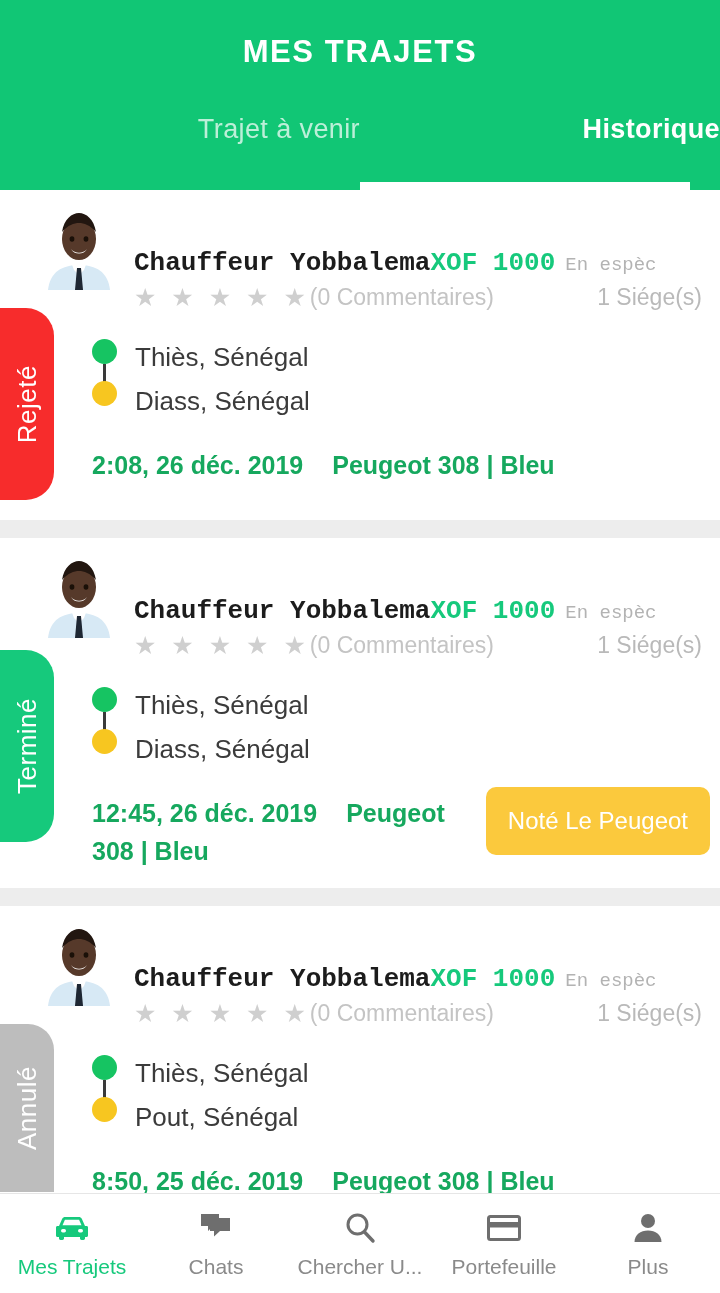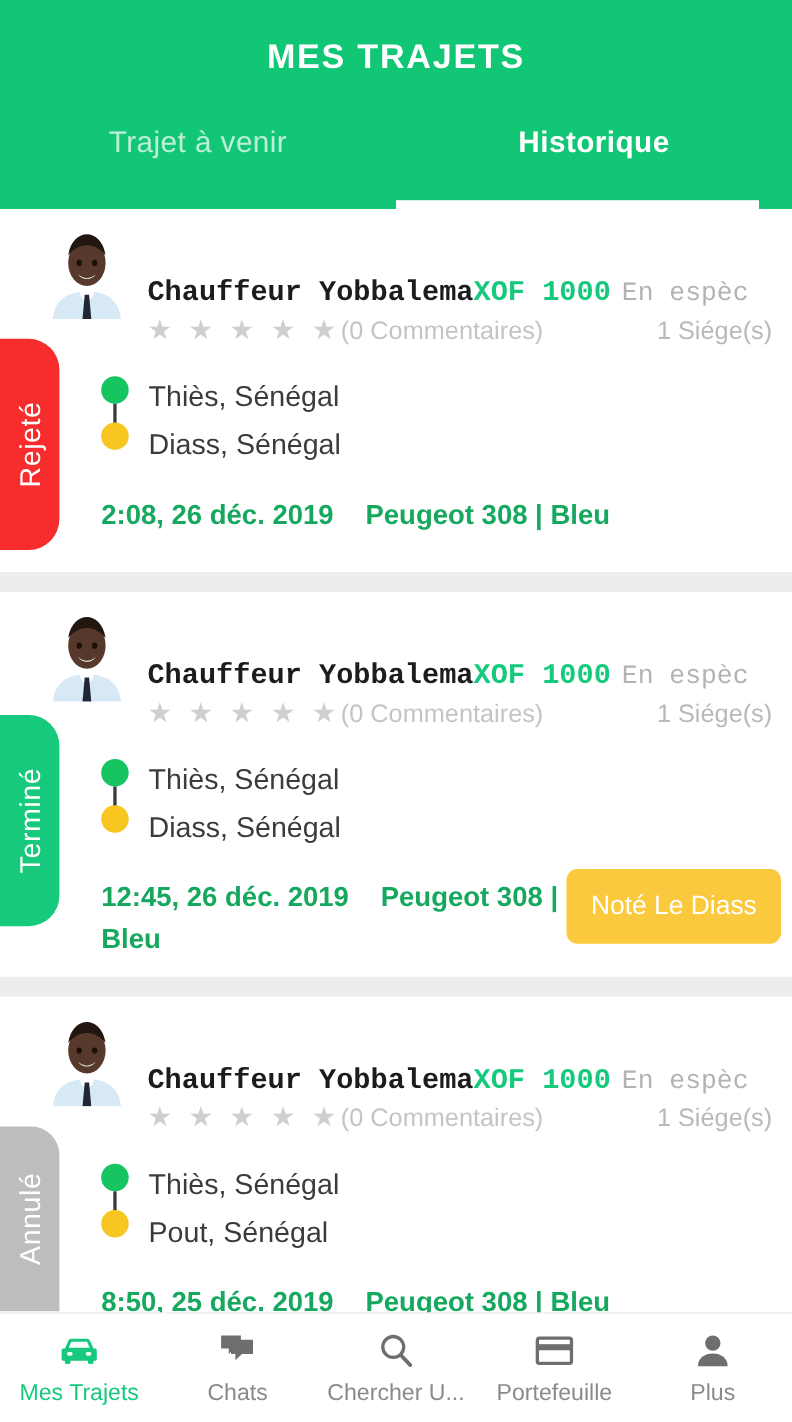--- a/index.html
+++ b/index.html
@@ -41,21 +41,21 @@
     left: 0;
     right: 0;
     bottom: 0;
     height: 88px;
     display: flex;
   }
   .tab {
     flex: 1 1 50%;
     display: flex;
     align-items: flex-start;
-    justify-content: center;
+    justify-content: flex-end;
     padding-top: 12px;
     position: relative;
     cursor: pointer;
   }
   .tab-label {
     color: rgba(255,255,255,0.72);
     font-size: 27px;
     letter-spacing: 0.4px;
   }
   .tab.active .tab-label {
@@ -153,21 +153,21 @@
     font-size: 26px;
     font-weight: bold;
     color: #1c1c1c;
   }
   .price {
     font-size: 26px;
     font-weight: bold;
     color: #16c97c;
   }
   .payment {
-    font-size: 24px;
+    font-size: 19px;
     color: #b3b3b3;
     margin-left: 10px;
     margin-top: 40px;
   }
 
   .driver-line-2 {
     display: flex;
     align-items: center;
     margin-top: 6px;
   }
@@ -389,21 +389,21 @@
         <div class="route-row">
             <span class="route-text">Diass, Sénégal</span>
           </div>
       </div>
 
       <div class="card-footer with-btn">
         <div class="footer-text">
           <span>12:45, 26 déc. 2019</span>
           <span class="vehicle">Peugeot 308 | Bleu</span>
         </div>
-        <button class="rate-btn">Noté Le Diass</button>
+        <button class="rate-btn">Noté Le Peugeot</button>
       </div>
     </div>
 
     <div class="trip-card card-3">
       <div class="status-badge badge-annule">
         <span class="badge-text">Annulé</span>
       </div>
 
       <div class="driver-row">
         <div class="avatar">

